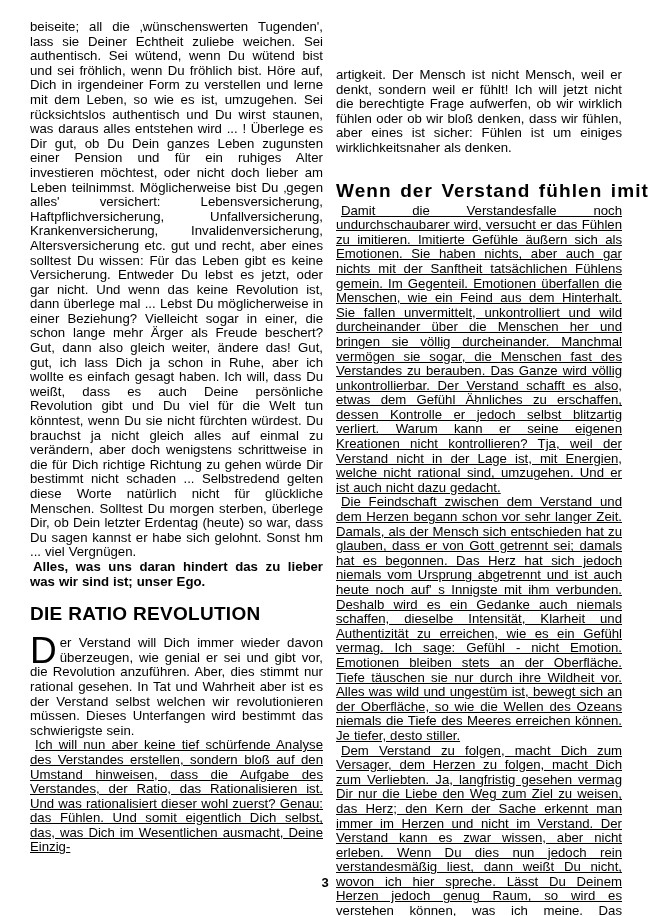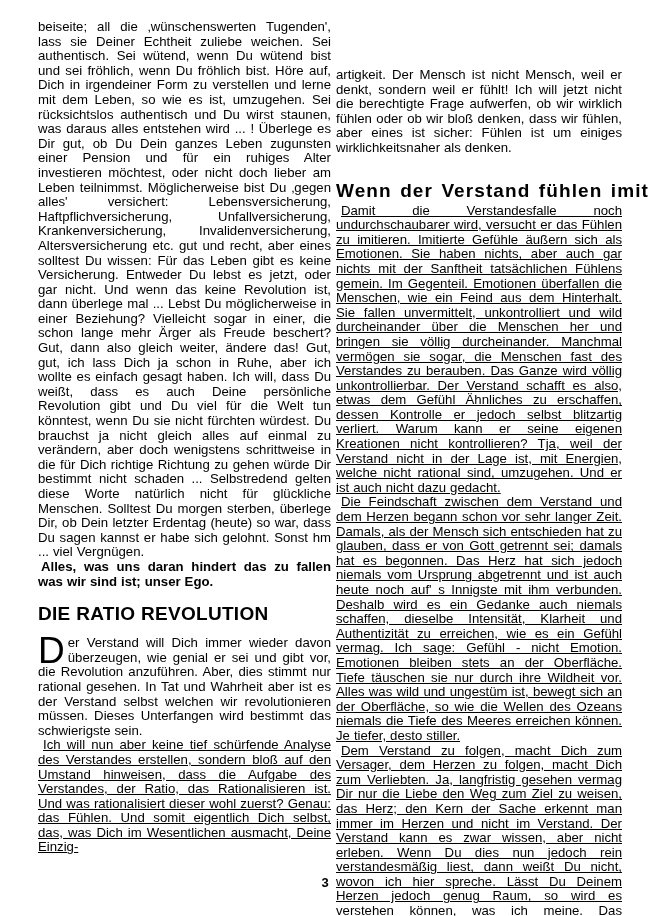--- a/index.html
+++ b/index.html
@@ -20,21 +20,20 @@
     color: #000000;
     font-family: "Liberation Sans", "DejaVu Sans", sans-serif;
   }
   .column {
     position: absolute;
     top: 20px;
   }
   .column-left {
     left: 30px;
     width: 293px;
-    margin-left: 8px;
   }
   .column-right {
     left: 336px;
     width: 286px;
     margin-top: 48px;
   }
   .body-text {
     margin: 0;
     font-size: 13.2px;
     line-height: 14.6px;
@@ -90,21 +89,21 @@
     font-weight: bold;
   }
 </style>
 </head>
 <body>
 
 <div class="page">
 
   <div class="column column-left">
     <p class="body-text">beiseite; all die ‚wünschenswerten Tugenden', lass sie Deiner Echtheit zuliebe weichen. Sei authentisch. Sei wütend, wenn Du wütend bist und sei fröhlich, wenn Du fröhlich bist. Höre auf, Dich in irgendeiner Form zu verstellen und lerne mit dem Leben, so wie es ist, umzugehen. Sei rücksichtslos authentisch und Du wirst staunen, was daraus alles entstehen wird ... ! Überlege es Dir gut, ob Du Dein ganzes Leben zugunsten einer Pension und für ein ruhiges Alter investieren möchtest, oder nicht doch lieber am Leben teilnimmst. Möglicherweise bist Du ‚gegen alles' versichert: Lebensversicherung, Haftpflichversicherung, Unfallversicherung, Krankenversicherung, Invalidenversicherung, Altersversicherung etc. gut und recht, aber eines solltest Du wissen: Für das Leben gibt es keine Versicherung. Entweder Du lebst es jetzt, oder gar nicht. Und wenn das keine Revolution ist, dann überlege mal ... Lebst Du möglicherweise in einer Beziehung? Vielleicht sogar in einer, die schon lange mehr Ärger als Freude beschert? Gut, dann also gleich weiter, ändere das! Gut, gut, ich lass Dich ja schon in Ruhe, aber ich wollte es einfach gesagt haben. Ich will, dass Du weißt, dass es auch Deine persönliche Revolution gibt und Du viel für die Welt tun könntest, wenn Du sie nicht fürchten würdest. Du brauchst ja nicht gleich alles auf einmal zu verändern, aber doch wenigstens schrittweise in die für Dich richtige Richtung zu gehen würde Dir bestimmt nicht schaden ... Selbstredend gelten diese Worte natürlich nicht für glückliche Menschen. Solltest Du morgen sterben, überlege Dir, ob Dein letzter Erdentag (heute) so war, dass Du sagen kannst er habe sich gelohnt. Sonst hm ... viel Vergnügen.</p>
-    <p class="body-text bold-statement">Alles, was uns daran hindert das zu fallen was wir sind ist; unser Ego.</p>
+    <p class="body-text bold-statement">Alles, was uns daran hindert das zu lieber was wir sind ist; unser Ego.</p>
     <h1 class="section-heading">DIE RATIO REVOLUTION</h1>
     <p class="body-text"><span class="dropcap">D</span><span>er Verstand will Dich immer wieder davon überzeugen, wie genial er sei und gibt vor, die Revolution anzuführen. Aber, dies stimmt nur rational gesehen. In Tat und Wahrheit aber ist es der Verstand selbst welchen wir revolutionieren müssen. Dieses Unterfangen wird bestimmt das schwierigste sein.</span></p>
     <p class="body-text indent justify-last">Ich will nun aber keine tief schürfende Analyse des Verstandes erstellen, sondern bloß auf den Umstand hinweisen, dass die Aufgabe des Verstandes, der Ratio, das Rationalisieren ist. Und was rationalisiert dieser wohl zuerst? Genau: das Fühlen. Und somit eigentlich Dich selbst, das, was Dich im Wesentlichen ausmacht, Deine Einzig-</p>
   </div>
 
   <div class="column column-right">
     <p class="body-text">artigkeit. Der Mensch ist nicht Mensch, weil er denkt, sondern weil er fühlt! Ich will jetzt nicht die berechtigte Frage aufwerfen, ob wir wirklich fühlen oder ob wir bloß denken, dass wir fühlen, aber eines ist sicher: Fühlen ist um einiges wirklichkeitsnaher als denken.</p>
     <h2 class="sub-heading">Wenn der Verstand fühlen imitiert</h2>
     <p class="body-text indent">Damit die Verstandesfalle noch undurchschaubarer wird, versucht er das Fühlen zu imitieren. Imitierte Gefühle äußern sich als Emotionen. Sie haben nichts, aber auch gar nichts mit der Sanftheit tatsächlichen Fühlens gemein. Im Gegenteil. Emotionen überfallen die Menschen, wie ein Feind aus dem Hinterhalt. Sie fallen unvermittelt, unkontrolliert und wild durcheinander über die Menschen her und bringen sie völlig durcheinander. Manchmal vermögen sie sogar, die Menschen fast des Verstandes zu berauben. Das Ganze wird völlig unkontrollierbar. Der Verstand schafft es also, etwas dem Gefühl Ähnliches zu erschaffen, dessen Kontrolle er jedoch selbst blitzartig verliert. Warum kann er seine eigenen Kreationen nicht kontrollieren? Tja, weil der Verstand nicht in der Lage ist, mit Energien, welche nicht rational sind, umzugehen. Und er ist auch nicht dazu gedacht.</p>
     <p class="body-text indent">Die Feindschaft zwischen dem Verstand und dem Herzen begann schon vor sehr langer Zeit. Damals, als der Mensch sich entschieden hat zu glauben, dass er von Gott getrennt sei; damals hat es begonnen. Das Herz hat sich jedoch niemals vom Ursprung abgetrennt und ist auch heute noch auf' s Innigste mit ihm verbunden. Deshalb wird es ein Gedanke auch niemals schaffen, dieselbe Intensität, Klarheit und Authentizität zu erreichen, wie es ein Gefühl vermag. Ich sage: Gefühl - nicht Emotion. Emotionen bleiben stets an der Oberfläche. Tiefe täuschen sie nur durch ihre Wildheit vor. Alles was wild und ungestüm ist, bewegt sich an der Oberfläche, so wie die Wellen des Ozeans niemals die Tiefe des Meeres erreichen können. Je tiefer, desto stiller.</p>

